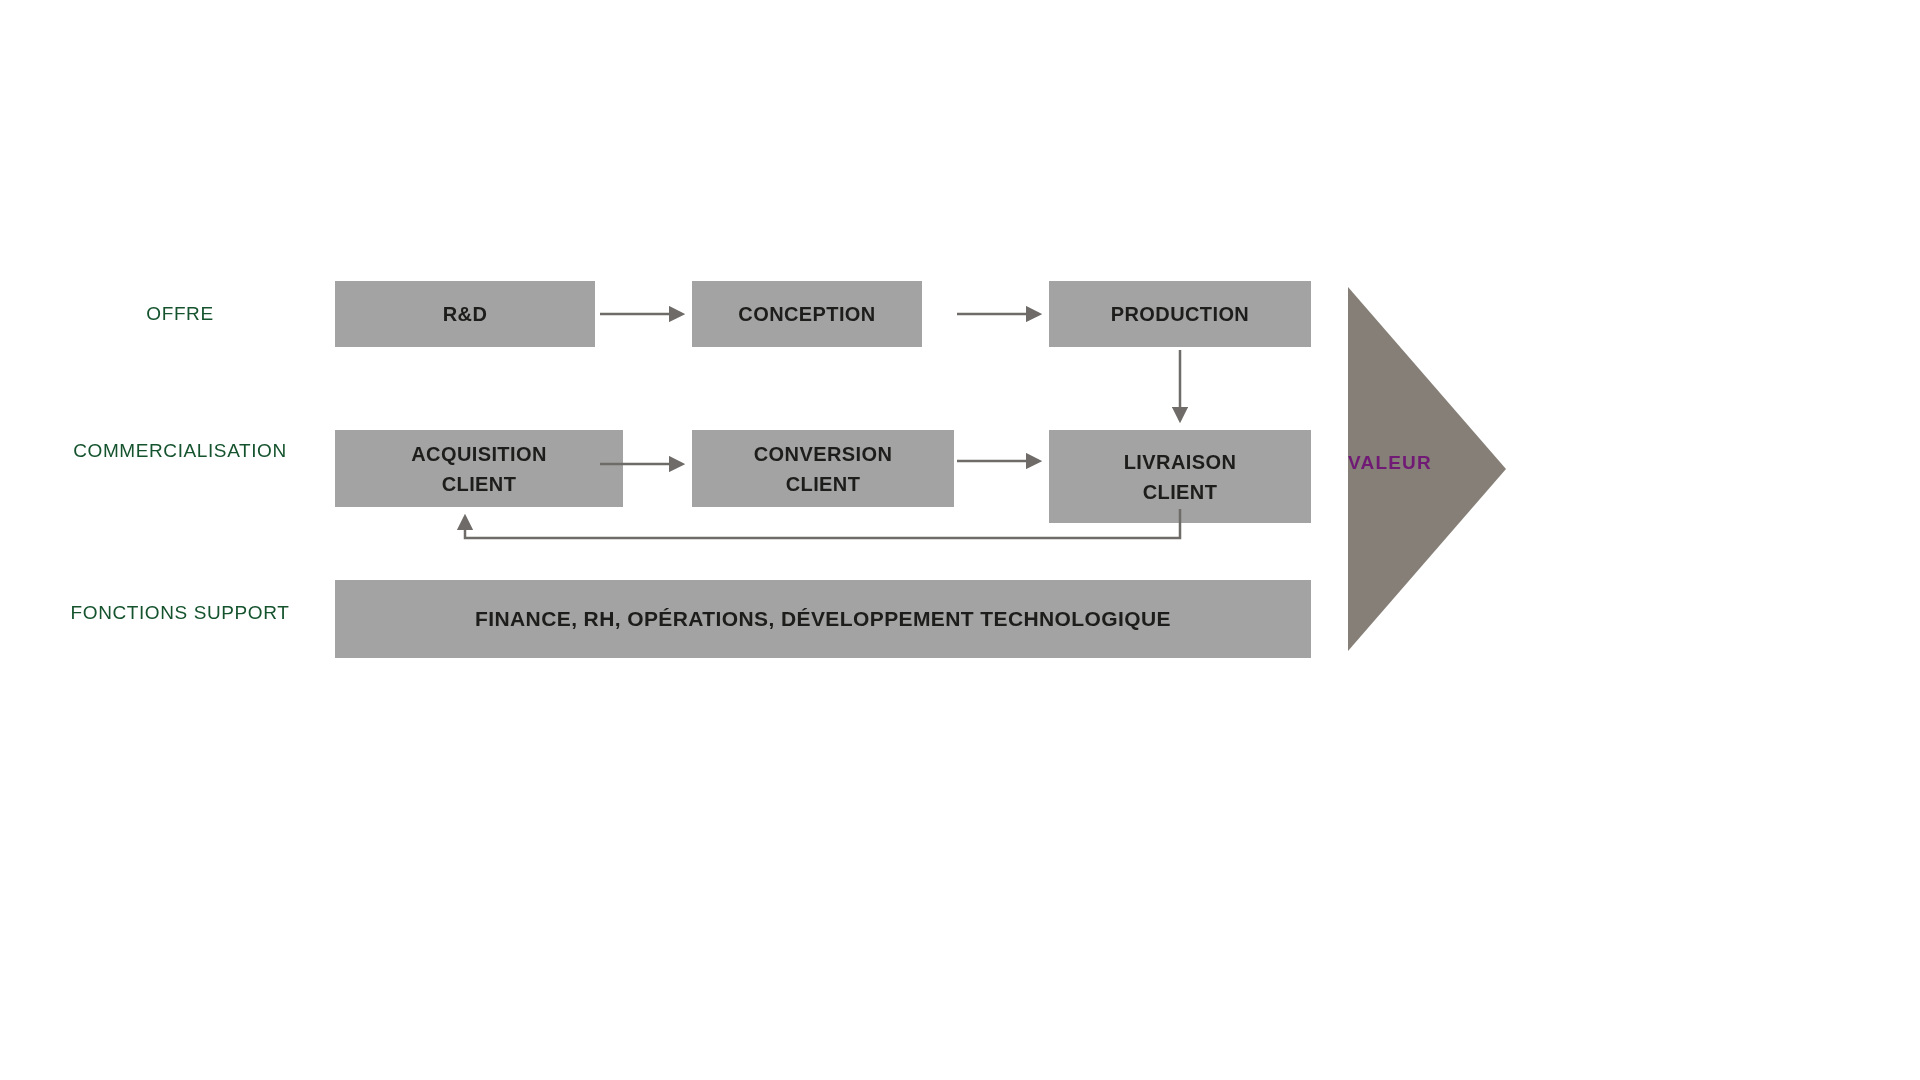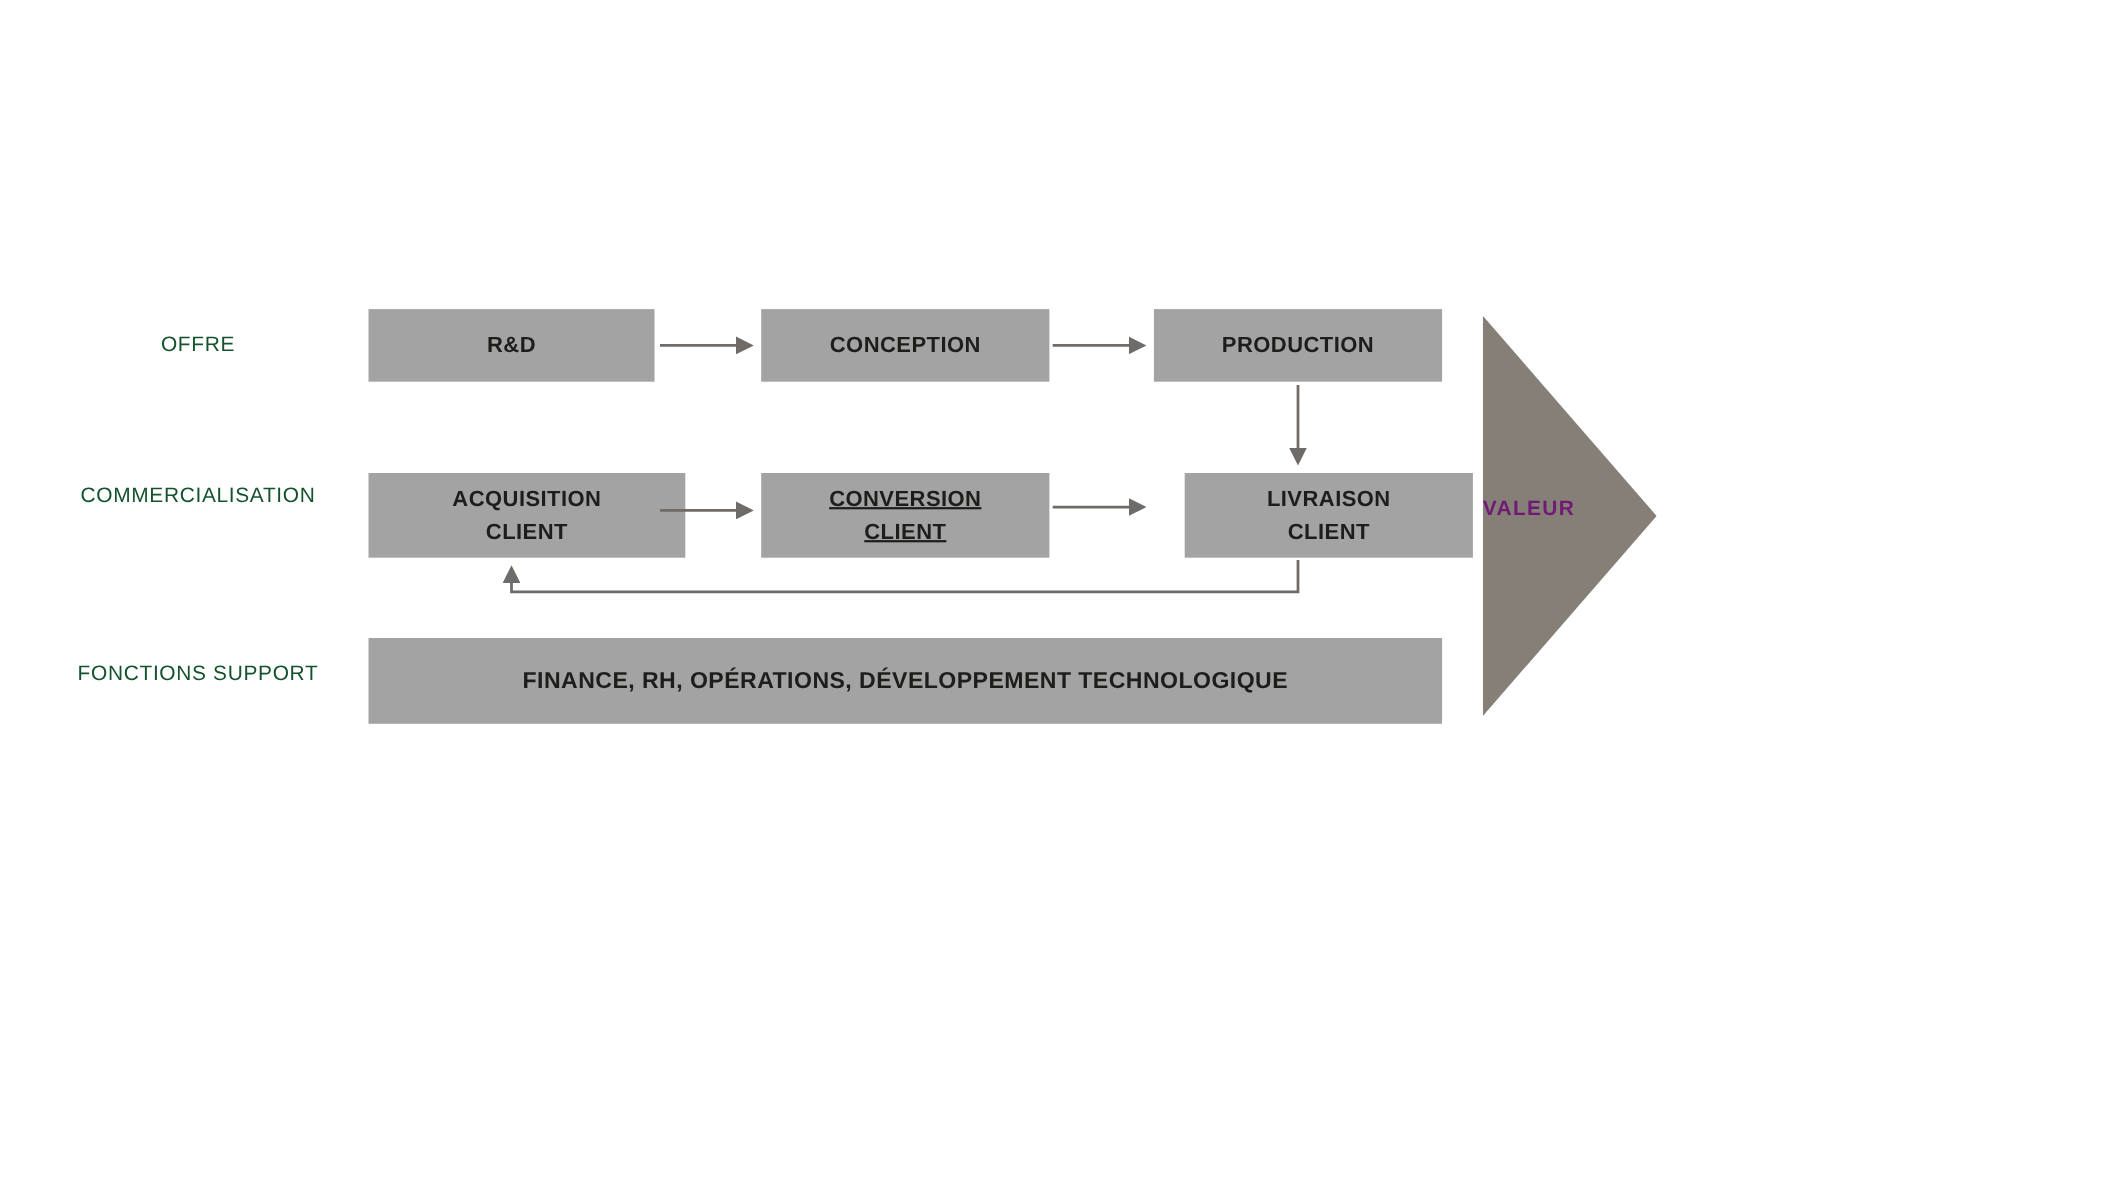--- a/index.html
+++ b/index.html
@@ -46,25 +46,25 @@
     justify-content: center;
     text-align: center;
     font-weight: 700;
     font-size: 20px;
     letter-spacing: 0.4px;
     color: #1d1d1b;
     white-space: pre-line;
     line-height: 1.5;
   }
   .box-rd          { left: 335px;  top: 281px; width: 260px; height: 66px; }
-  .box-conception  { left: 692px;  top: 281px; width: 262px; height: 66px; }
+  .box-conception  { left: 692px;  top: 281px; width: 230px; height: 66px; }
   .box-production  { left: 1049px; top: 281px; width: 262px; height: 66px; }
   .box-acquisition { left: 335px;  top: 430px; width: 288px; height: 77px; }
-  .box-conversion  { left: 692px;  top: 430px; width: 262px; height: 77px; text-decoration: underline; }
-  .box-livraison   { left: 1049px; top: 430px; width: 262px; height: 77px; margin-left: 28px; }
+  .box-conversion  { left: 692px;  top: 430px; width: 262px; height: 77px; }
+  .box-livraison   { left: 1049px; top: 430px; width: 262px; height: 93px; }
   .box-support     { left: 335px;  top: 580px; width: 976px; height: 78px; font-size: 21px; }
 
   .connectors {
     position: absolute;
     left: 0; top: 0;
     width: 1920px; height: 1080px;
     pointer-events: none;
   }
   .conn { stroke: #6e6b68; stroke-width: 2.5; fill: none; }
 

